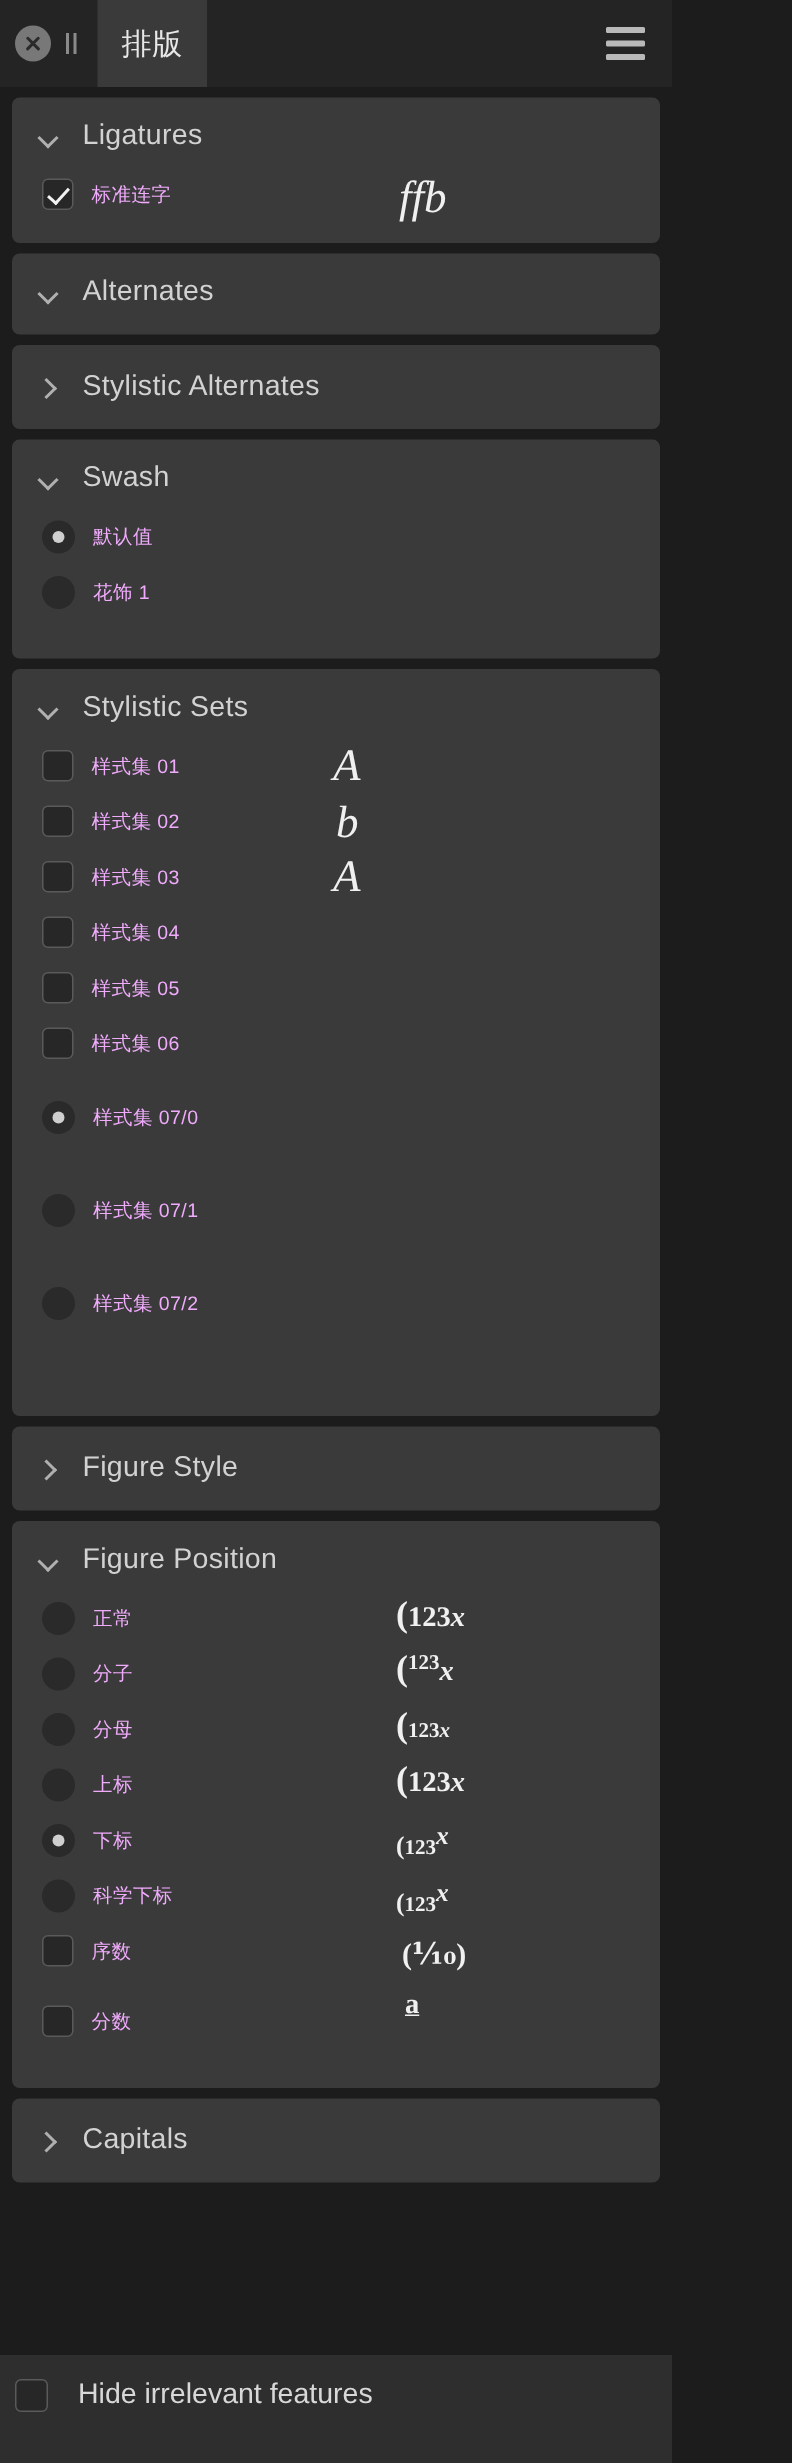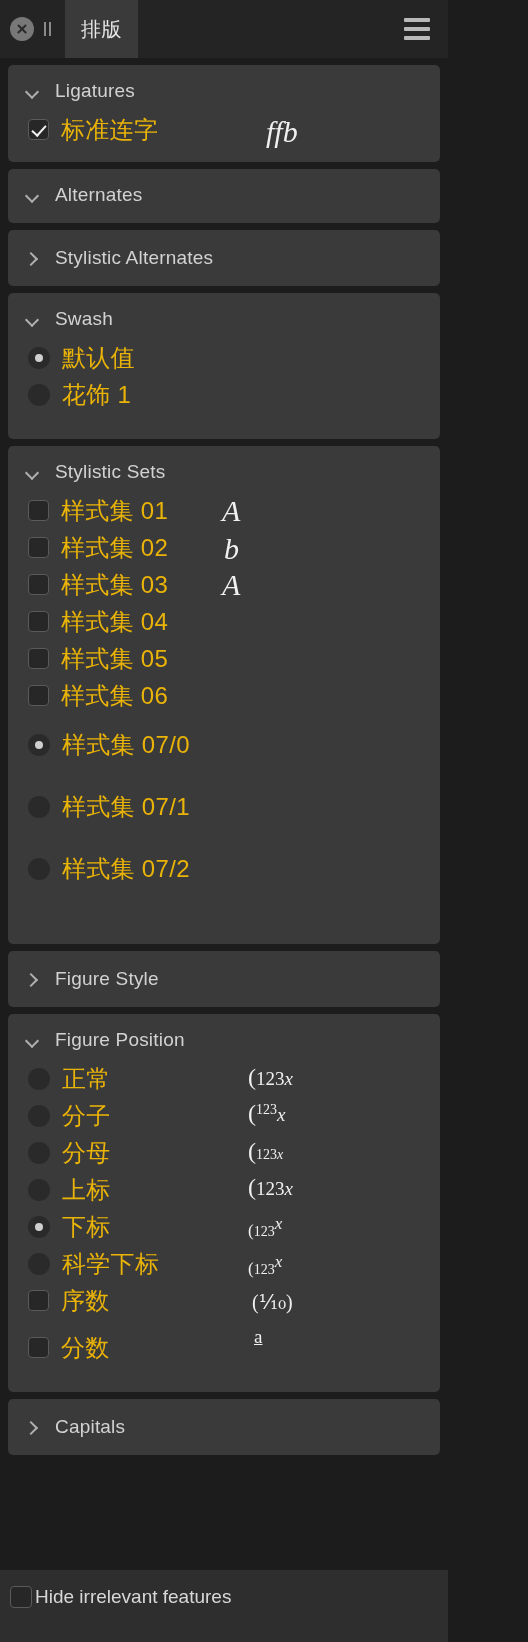--- a/index.html
+++ b/index.html
@@ -133,21 +133,21 @@
     position: relative;
   }
   .radio.selected::after {
     content: "";
     position: absolute; left: 7px; top: 7px;
     width: 8px; height: 8px; border-radius: 50%;
     background: #cfcfcf;
   }
 
   .row-label {
-    color: #eab308; font-size: 24px; letter-spacing: 0.3px;
+    color: #f0abfc; font-size: 13px; letter-spacing: 0.3px;
     white-space: nowrap;
   }
 
   
   .preview {
     position: absolute;
     right: 0; top: 0;
     width: 140px;
     color: #f0f0f0;
     font-family: "Liberation Serif", "DejaVu Serif", serif;
@@ -170,21 +170,21 @@
   .fig-pv .numbig{ font-size: 19px; }
   .fig-pv .xi    { font-style: italic; }
   .sup { vertical-align: super; font-size: 11px; }
 
   
   .footer {
     height: 72px; min-height: 72px;
     background: #2e2e2e;
     display: flex; align-items: flex-start;
     padding: 16px 0 0 10px;
-    gap: 3px;
+    gap: 20px;
   }
   .footer .checkbox { width: 22px; height: 22px; }
   .footer-label { color: #d8d8d8; font-size: 19px; }
 
   .spacer-block { height: 12px; }
 </style>
 </head>
 <body>
 
 <div class="app">
@@ -349,21 +349,21 @@
         </div>
         <div class="row">
           <span class="ctl checkbox"></span>
           <span class="row-label">序数</span>
         </div>
         <div class="row" style="margin-top:10px;">
           <span class="ctl checkbox"></span>
           <span class="row-label">分数</span>
         </div>
 
-        <div class="preview" style="top:0;right:72px;height:320px;width:120px;">
+        <div class="preview" style="top:0;right:56px;height:320px;width:120px;font-weight:bold;">
           <span class="fig-pv" style="left:0;top:4px;"><span class="paren">(</span><span class="numbig">123</span><span class="xi numbig">x</span></span>
           <span class="fig-pv" style="left:0;top:40px;"><span class="paren">(</span><span class="num sup">123</span><span class="xi numbig">x</span></span>
           <span class="fig-pv" style="left:0;top:78px;"><span class="paren">(</span><span class="num">123</span><span class="xi num">x</span></span>
           <span class="fig-pv" style="left:0;top:114px;"><span class="paren">(</span><span class="numbig">123</span><span class="xi numbig">x</span></span>
           <span class="fig-pv" style="left:0;top:154px;"><span class="paren" style="font-size:17px;">(</span><span class="num">123</span><span class="xi" style="font-size:17px;vertical-align:super;">x</span></span>
           <span class="fig-pv" style="left:0;top:192px;"><span class="paren" style="font-size:17px;">(</span><span class="num">123</span><span class="xi" style="font-size:17px;vertical-align:super;">x</span></span>
           <span class="fig-pv" style="left:4px;top:230px;font-size:20px;">(⅒)</span>
           <span class="fig-pv" style="left:6px;top:266px;font-size:19px;text-decoration:underline;">a</span>
         </div>
       </div>

